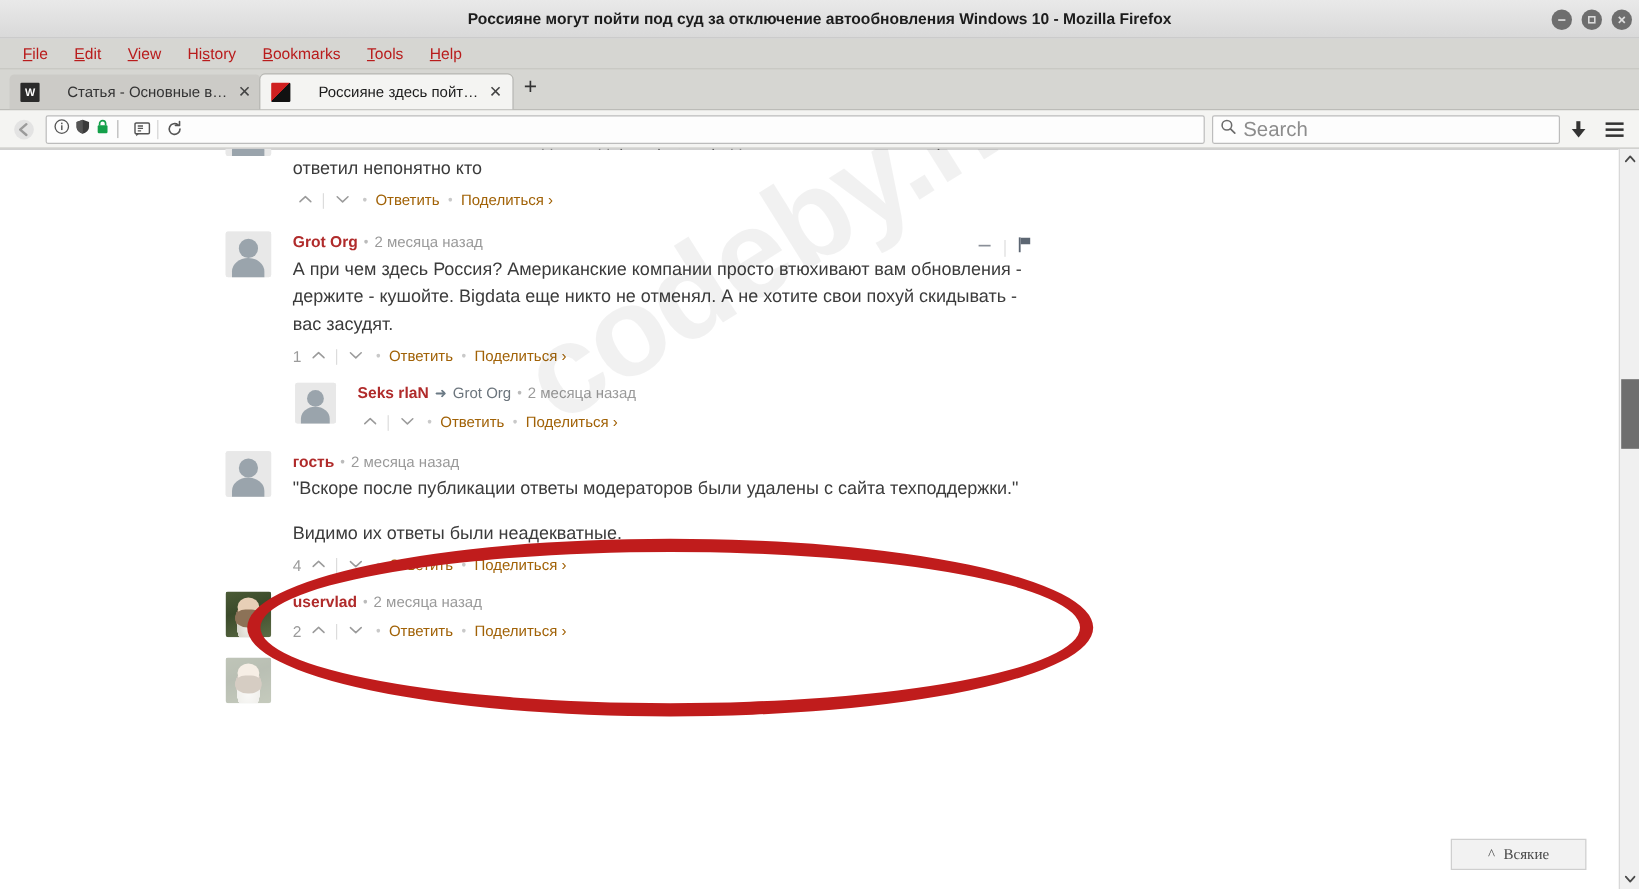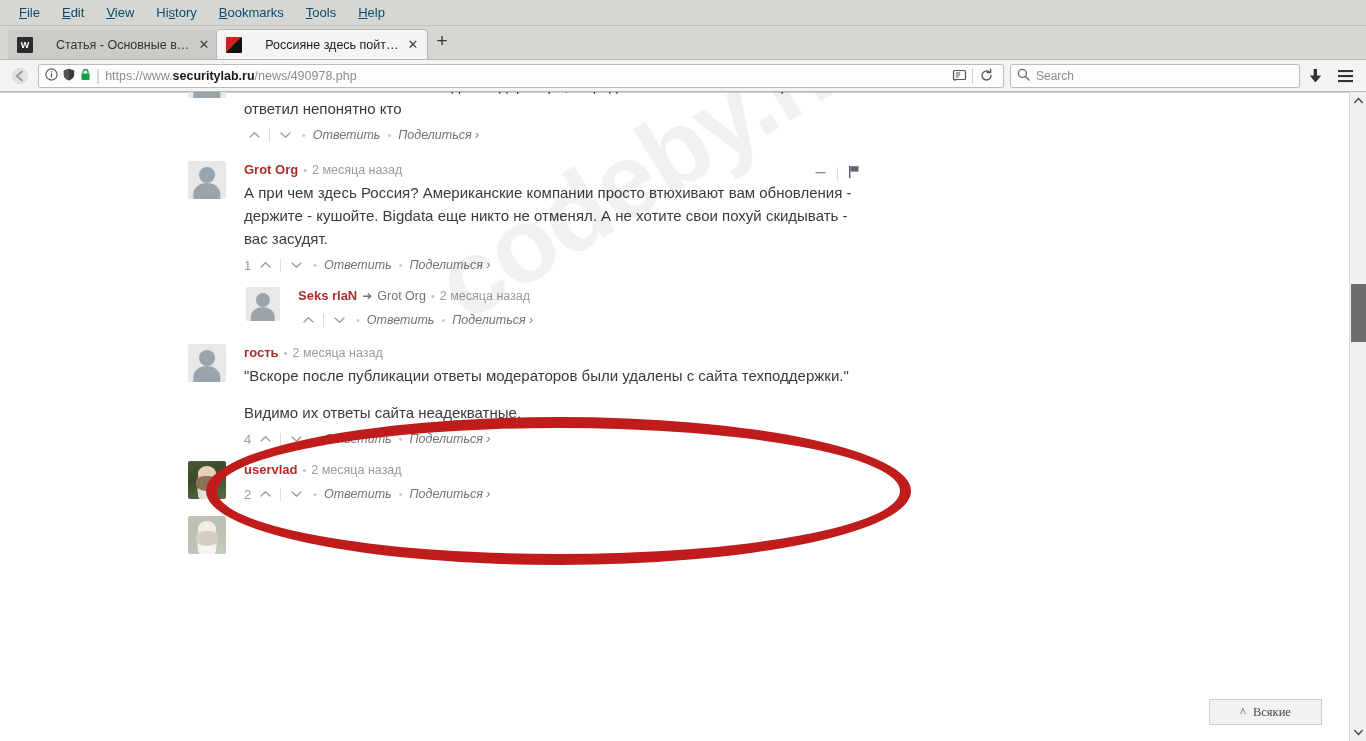--- a/index.html
+++ b/index.html
@@ -61,21 +61,21 @@
   .menubar {
     height: 26px;
     background: #d6d6d2;
     border-bottom: 1px solid #c0c0bc;
     display: flex; align-items: center;
     padding-left: 8px;
     flex: 0 0 26px;
   }
   .menu-item {
     font-size: 13px;
-    color: #0c4a6e;
+    color: #b91c1c;
     padding: 3px 11px;
     cursor: default;
     white-space: nowrap;
   }
   .menu-item u { text-decoration: underline; }
 
   
   .tabstrip {
     height: 34px;
     background: #d6d6d2;
@@ -183,21 +183,21 @@
     height: 24px;
     background: #fdfdfd;
     border: 1px solid #bcbcbc;
     border-radius: 2px;
     display: flex; align-items: center;
     gap: 6px;
     padding: 0 6px;
     margin-left: 6px;
   }
   .search-placeholder {
-    font-size: 12px; color: #8d8d8d;
+    font-size: 17px; color: #8d8d8d;
   }
   .nav-icon-btn {
     width: 30px; height: 26px;
     display:flex; align-items:center; justify-content:center;
     cursor:pointer;
   }
 
   
   .viewport {
     flex: 1;
@@ -344,21 +344,21 @@
   }
   .votecount { color:#9b9b9b; font-size:13px; margin-right:4px; }
   .chev {
     width: 20px; text-align:center;
     color:#9b9b9b; font-size:11px;
     cursor:pointer;
     line-height: 1;
   }
   .act-divider { width:1px; height:13px; background:#dcdcdc; margin:0 5px; }
   .act-dot { color:#c9c9c9; margin:0 7px; font-size:11px; }
-  .act-link { color:#737373; cursor:pointer;font-style:italic; }
+  .act-link { color:#a16207; cursor:pointer; }
 
   .ctools {
     position: absolute;
     right: 480px; top: 4px;
     display: flex; align-items: center;
     gap: 10px;
     color:#8a8f98;
   }
   .ctools .vsep2 { width:1px; height:14px; background:#dcdcdc; }
 
@@ -416,20 +416,40 @@
   .faint-top-line{
     position:absolute; left:0; top:0; width:100%; height:1px;
     background:#d0d0d0;
   }
 </style>
 </head>
 <body>
 
 <div id="window">
 
+  <div class="titlebar">
+    <div class="titlebar-title">Россияне могут пойти под суд за отключение автообновления Windows 10 - Mozilla Firefox</div>
+    <div class="win-btns">
+      <div class="win-btn">
+        <svg width="9" height="9" viewBox="0 0 9 9">
+            <rect x="1.5" y="4" width="6" height="1.4" fill="#ddd"></rect>
+          </svg>
+      </div>
+      <div class="win-btn">
+        <svg width="9" height="9" viewBox="0 0 9 9">
+            <rect x="2" y="2" width="5" height="5" fill="none" stroke="#ddd" stroke-width="1.3"></rect>
+          </svg>
+      </div>
+      <div class="win-btn">
+        <svg width="9" height="9" viewBox="0 0 9 9">
+            <path d="M2 2 L7 7 M7 2 L2 7" stroke="#ddd" stroke-width="1.4" fill="none"></path>
+          </svg>
+      </div>
+    </div>
+  </div>
 
   <div class="menubar">
     <div class="menu-item"><u>F</u>ile</div>
     <div class="menu-item"><u>E</u>dit</div>
     <div class="menu-item"><u>V</u>iew</div>
     <div class="menu-item">Hi<u>s</u>tory</div>
     <div class="menu-item"><u>B</u>ookmarks</div>
     <div class="menu-item"><u>T</u>ools</div>
     <div class="menu-item"><u>H</u>elp</div>
   </div>
@@ -472,21 +492,20 @@
           </svg>
         </span>
         <span>
           <svg width="11" height="13" viewBox="0 0 11 13">
             <path d="M3 5.6 V4 a2.5 2.5 0 0 1 5 0 V5.6" fill="none" stroke="#14a04a" stroke-width="1.4"></path>
             <rect x="1.4" y="5.4" width="8.2" height="6.6" rx="1" fill="#14a04a"></rect>
           </svg>
         </span>
         <span class="url-sep">|</span>
       </span>
-      <span class="url-text"><span>https://www.</span><b>securitylab.ru</b><span>/news/490978.php</span></span>
       <span class="url-right">
         <span class="url-btn">
           <svg width="15" height="15" viewBox="0 0 15 15">
             <rect x="1.5" y="2.5" width="12" height="9" rx="1" fill="none" stroke="#555" stroke-width="1.2"></rect>
             <path d="M3.8 5 H8.2 M3.8 7 H8.2 M3.8 9 H6.6" stroke="#555" stroke-width="1.1"></path>
             <path d="M2.5 11.3 L2.5 13.5 L5 11.5" fill="#555"></path>
           </svg>
         </span>
         <span class="vsep"></span>
         <span class="url-btn">
@@ -645,21 +664,21 @@
             <div class="avatar-default"></div>
           </div>
           <div class="cbody">
             <div class="chead">
               <span class="cauthor">гость</span>
               <span class="cdot">•</span>
               <span class="ctime">2 месяца назад</span>
             </div>
             <div class="ctext">
               <p>"Вскоре после публикации ответы модераторов были удалены с сайта техподдержки."</p>
-              <p>Видимо их ответы сайта неадекватные.</p>
+              <p>Видимо их ответы были неадекватные.</p>
             </div>
             <div class="cactions">
               <span class="votecount">4</span>
               <span class="chev">
                 <svg width="11" height="8" viewBox="0 0 11 8">
                     <path d="M1 6 L5.5 1.8 L10 6" stroke="#9b9b9b" stroke-width="1.3" fill="none" stroke-linecap="round" stroke-linejoin="round"></path>
                   </svg>
               </span>
               <span class="act-divider"></span>
               <span class="chev">

